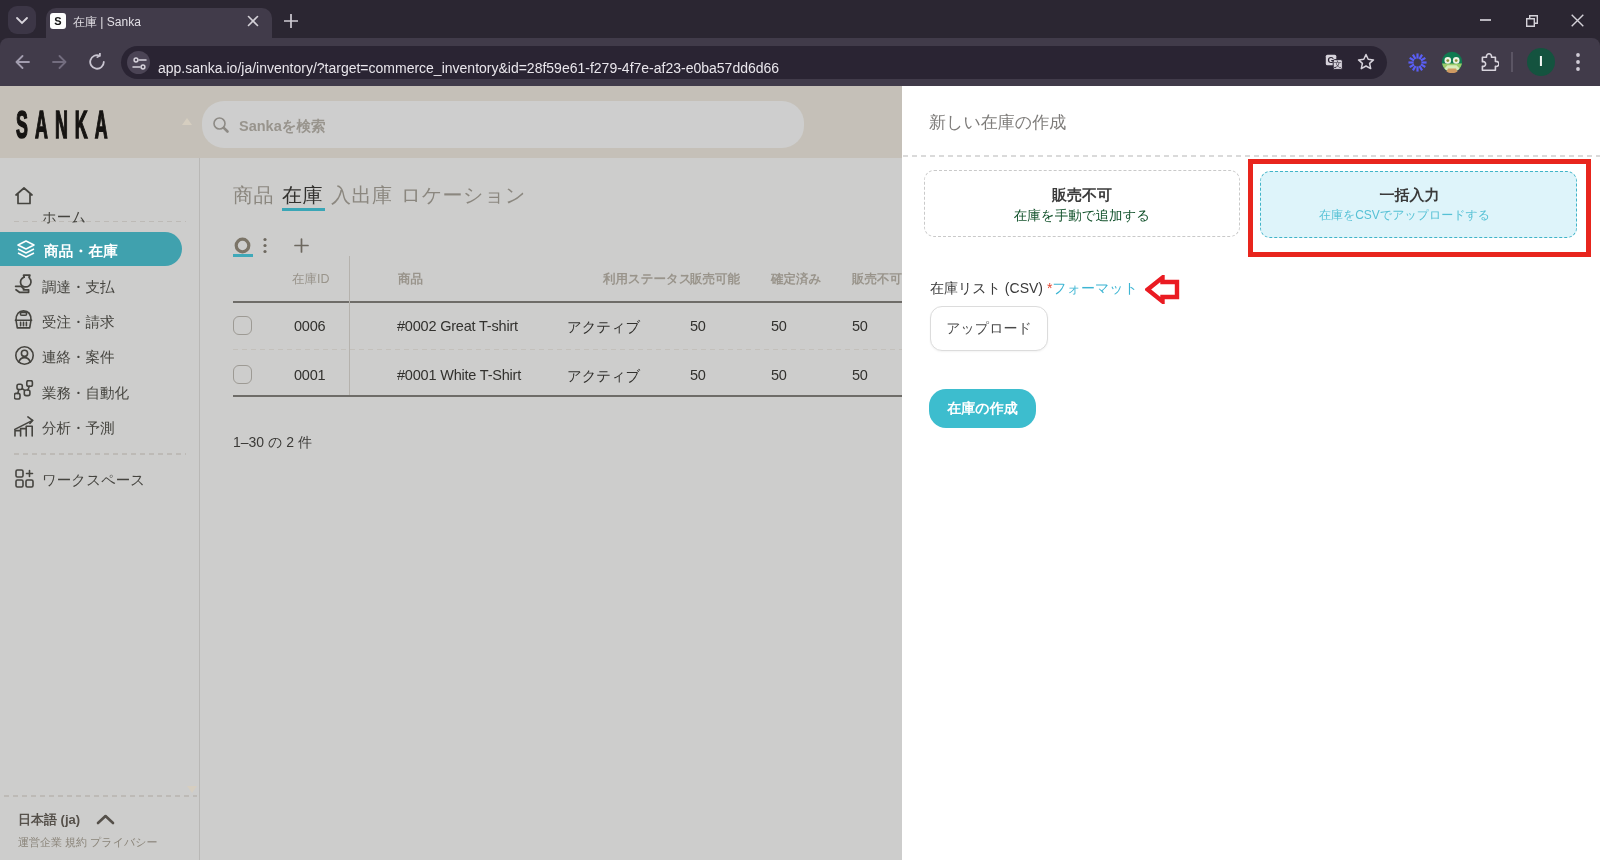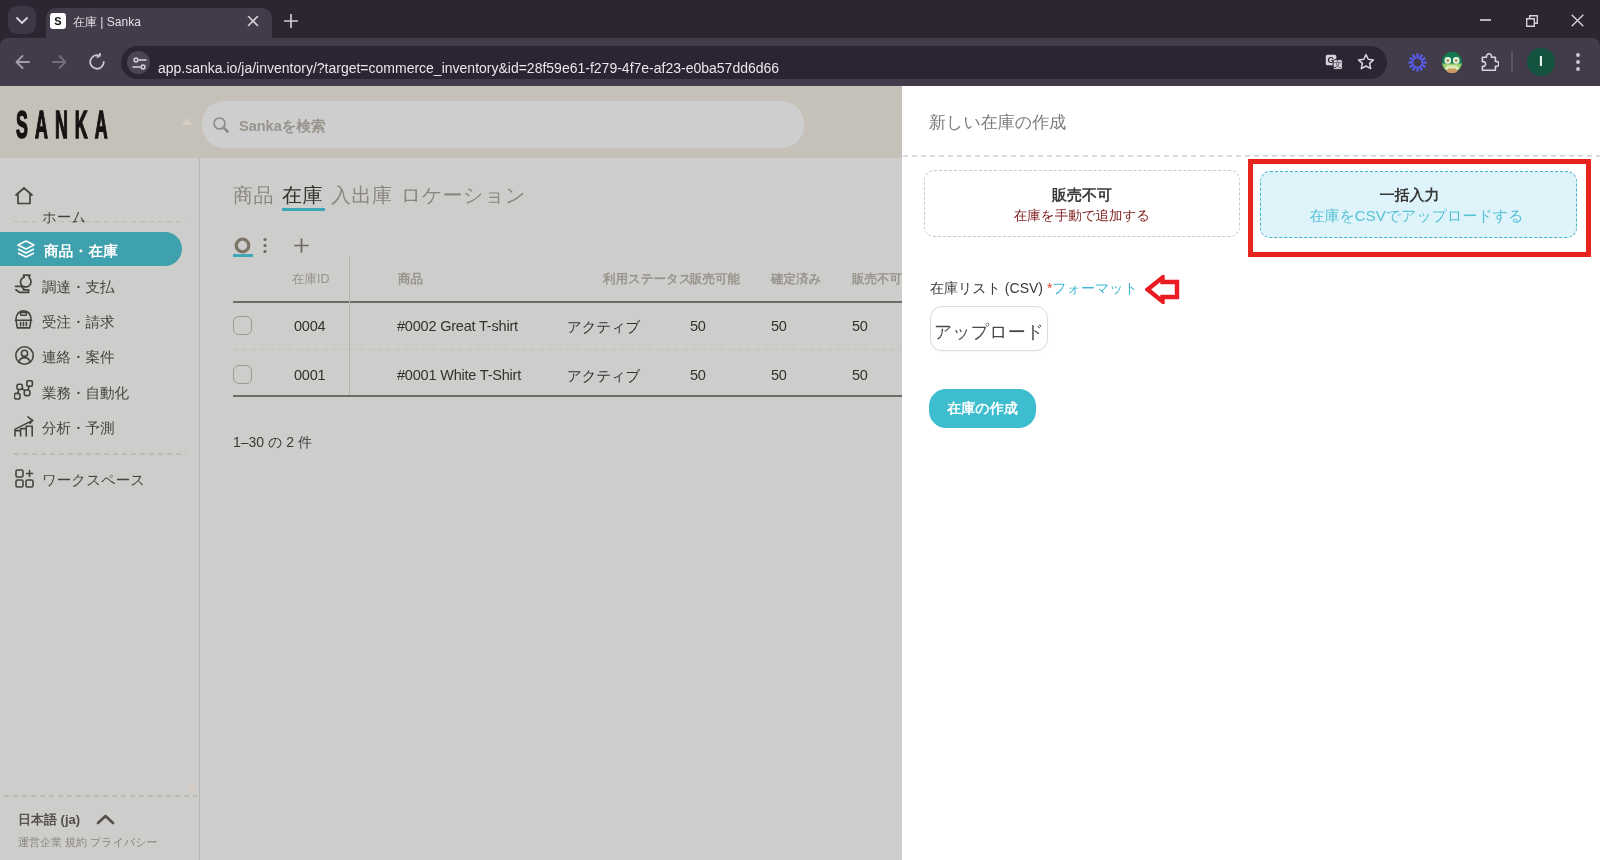--- a/index.html
+++ b/index.html
@@ -232,21 +232,21 @@
 <div class="abs" style="left:349px;top:256px;width:1px;height:139px;background:#b5b2ad;"></div>
 
 <div class="abs" style="left:292px;top:271px;font-size:12.5px;font-weight:normal;color:#99948b;">在庫ID</div>
 <div class="abs" style="left:398px;top:271px;font-size:12.5px;font-weight:bold;color:#99948b;">商品</div>
 <div class="abs" style="left:567px;top:271px;font-size:12.5px;font-weight:bold;color:#99948b;margin-left:36px;">利用ステータス</div>
 <div class="abs" style="left:690px;top:271px;font-size:12.5px;font-weight:bold;color:#99948b;">販売可能</div>
 <div class="abs" style="left:771px;top:271px;font-size:12.5px;font-weight:bold;color:#99948b;">確定済み</div>
 <div class="abs" style="left:852px;top:271px;font-size:12.5px;font-weight:bold;color:#99948b;">販売不可</div>
 
 <div class="abs" style="left:233px;top:316px;width:19px;height:19px;border:1.5px solid #9d9a94;border-radius:6px;"></div>
-<div class="abs" style="left:294px;top:318px;font-size:14.5px;color:#32312e;letter-spacing:-0.2px;">0004</div>
+<div class="abs" style="left:294px;top:318px;font-size:14.5px;color:#32312e;letter-spacing:-0.2px;">0006</div>
 <div class="abs" style="left:397px;top:318px;font-size:14.5px;color:#32312e;letter-spacing:-0.2px;">#0002 Great T-shirt</div>
 <div class="abs" style="left:567px;top:318px;font-size:14.5px;color:#32312e;letter-spacing:-0.2px;">アクティブ</div>
 <div class="abs" style="left:690px;top:318px;font-size:14.5px;color:#32312e;letter-spacing:-0.2px;">50</div>
 <div class="abs" style="left:771px;top:318px;font-size:14.5px;color:#32312e;letter-spacing:-0.2px;">50</div>
 <div class="abs" style="left:852px;top:318px;font-size:14.5px;color:#32312e;letter-spacing:-0.2px;">50</div>
 
 <div class="abs" style="left:233px;top:365px;width:19px;height:19px;border:1.5px solid #9d9a94;border-radius:6px;"></div>
 <div class="abs" style="left:294px;top:367px;font-size:14.5px;color:#32312e;letter-spacing:-0.2px;">0001</div>
 <div class="abs" style="left:397px;top:367px;font-size:14.5px;color:#32312e;letter-spacing:-0.2px;">#0001 White T-Shirt</div>
 <div class="abs" style="left:567px;top:367px;font-size:14.5px;color:#32312e;letter-spacing:-0.2px;">アクティブ</div>
@@ -255,31 +255,31 @@
 <div class="abs" style="left:852px;top:367px;font-size:14.5px;color:#32312e;letter-spacing:-0.2px;">50</div>
 
 <div class="abs" style="left:233px;top:434px;font-size:14px;color:#3b3a37;">1–30 の 2 件</div>
 
 <div class="abs" style="left:902px;top:86px;width:698px;height:774px;background:#ffffff;"></div>
 <div class="abs" style="left:929px;top:111px;font-size:17px;color:#7e7c7a;">新しい在庫の作成</div>
 <div class="abs" style="left:903px;top:155px;width:697px;height:1.5px;background:repeating-linear-gradient(90deg,#dadada 0 5px,transparent 5px 9px);"></div>
 
 <div class="abs" style="left:924px;top:170px;width:316px;height:67px;background:#fff;border:1.5px dashed #c9c9c9;border-radius:10px;"></div>
 <div class="abs" style="left:924px;top:186px;width:316px;text-align:center;font-size:15px;font-weight:bold;color:#3a3a3a;">販売不可</div>
-<div class="abs" style="left:924px;top:207px;width:316px;text-align:center;font-size:13.5px;color:#7f1d1d;">在庫を手動で追加する</div>
+<div class="abs" style="left:924px;top:207px;width:316px;text-align:center;font-size:13.5px;color:#14532d;">在庫を手動で追加する</div>
 
 <div class="abs" style="left:1260px;top:171px;width:317px;height:67px;background:#def4fa;border:1.5px dashed #40b4c8;border-radius:10px;"></div>
 <div class="abs" style="left:1260px;top:186px;width:299px;text-align:center;font-size:15px;font-weight:bold;color:#3a3a3a;">一括入力</div>
-<div class="abs" style="left:1260px;top:207px;width:289px;text-align:center;font-size:15px;color:#56c1d5;margin-left:12px;">在庫をCSVでアップロードする</div>
+<div class="abs" style="left:1260px;top:207px;width:289px;text-align:center;font-size:12px;color:#56c1d5;">在庫をCSVでアップロードする</div>
 
 <div class="abs" style="left:1248px;top:159px;width:343px;height:98px;border:5px solid #e8251d;"></div>
 
 <div class="abs" style="left:930px;top:280px;font-size:14px;color:#3a3a3a;">在庫リスト (CSV) <span style="color:#e2452f;">*</span><span style="color:#3db5d3;">フォーマット</span></div>
 
 <svg class="abs" style="left:1145px;top:275px" width="35" height="29" viewBox="0 0 35 29">
     <path d="M2.6 14.5 L17.5 2.6 L17.5 7 L32 7 L32 22 L17.5 22 L17.5 26.4 Z" fill="#fff" stroke="#ea1b22" stroke-width="4.4" stroke-linejoin="miter"></path>
   </svg>
 
 <div class="abs" style="left:930px;top:306px;width:118px;height:45px;background:#fff;border:1px solid #dcdcdc;border-radius:12px;box-shadow:0 1px 2px rgba(0,0,0,0.05);"></div>
-<div class="abs" style="left:930px;top:320px;width:118px;text-align:center;font-size:18px;color:#4a4a4a;">アップロード</div>
+<div class="abs" style="left:930px;top:320px;width:118px;text-align:center;font-size:14px;color:#4a4a4a;">アップロード</div>
 
 <div class="abs" style="left:929px;top:389px;width:107px;height:39px;background:#3dbdce;border-radius:17px;"></div>
 <div class="abs" style="left:929px;top:400px;width:107px;text-align:center;font-size:14px;font-weight:bold;color:#fff;">在庫の作成</div>
 
 </body></html>

